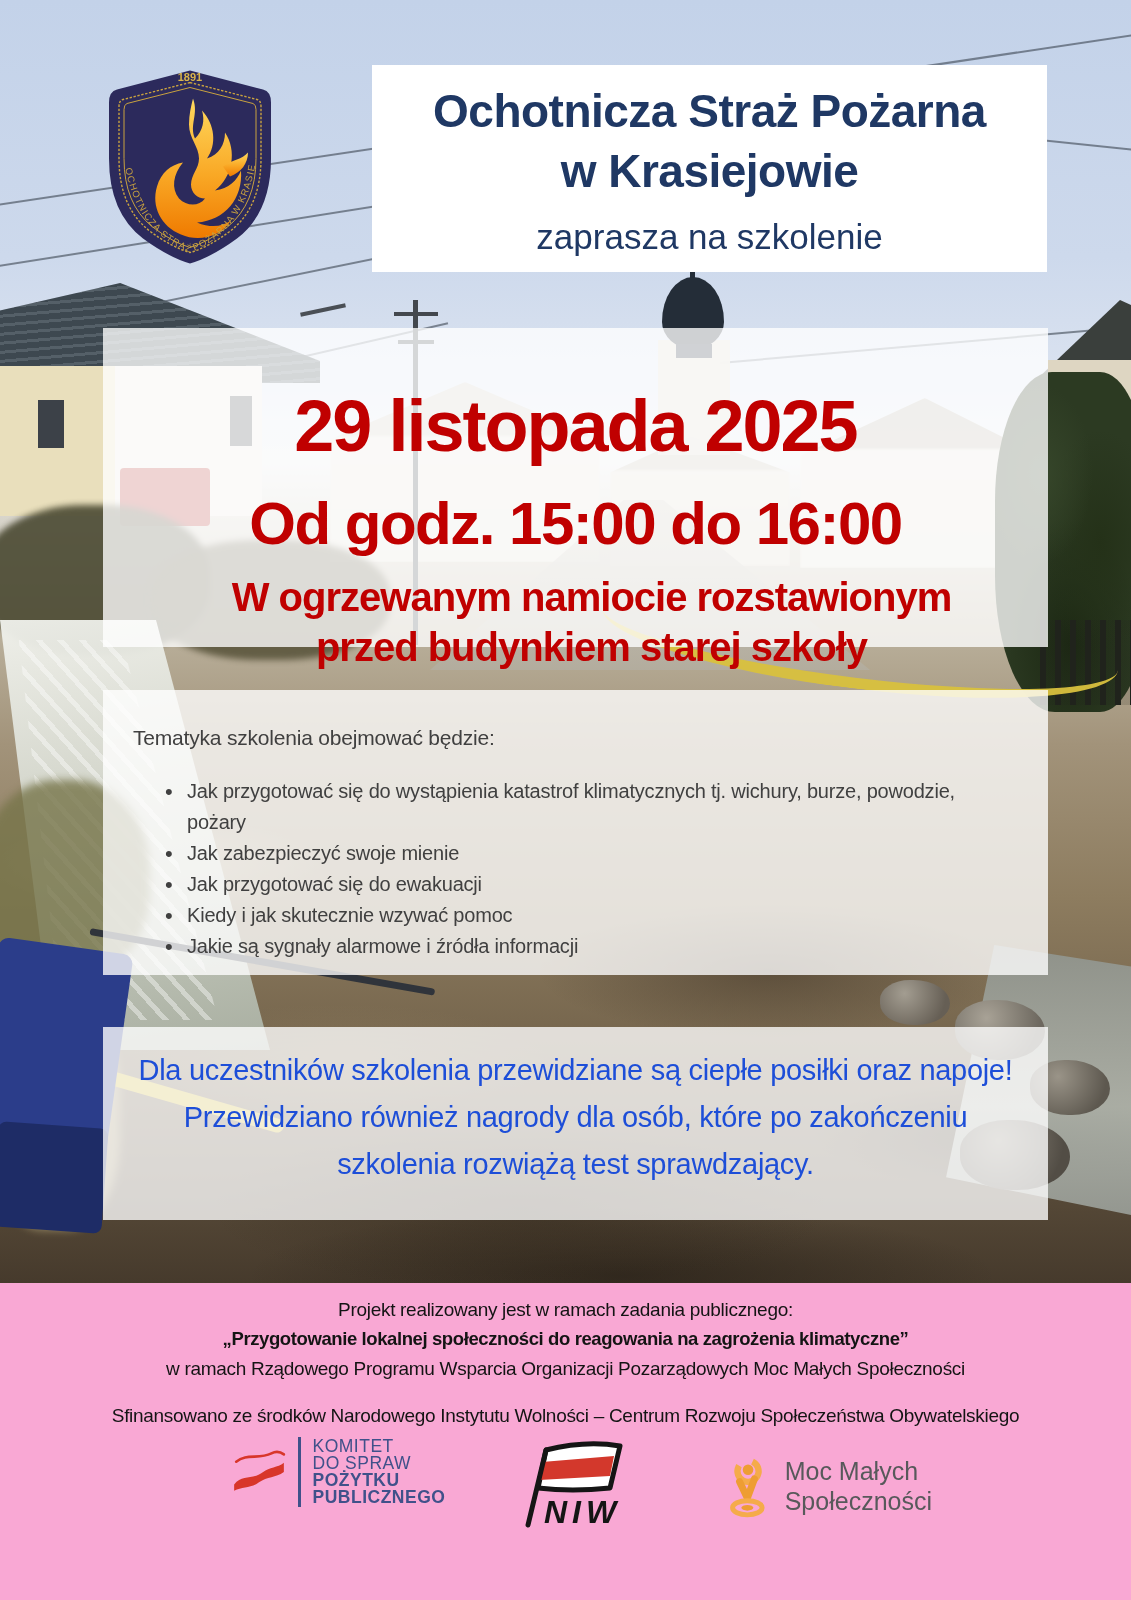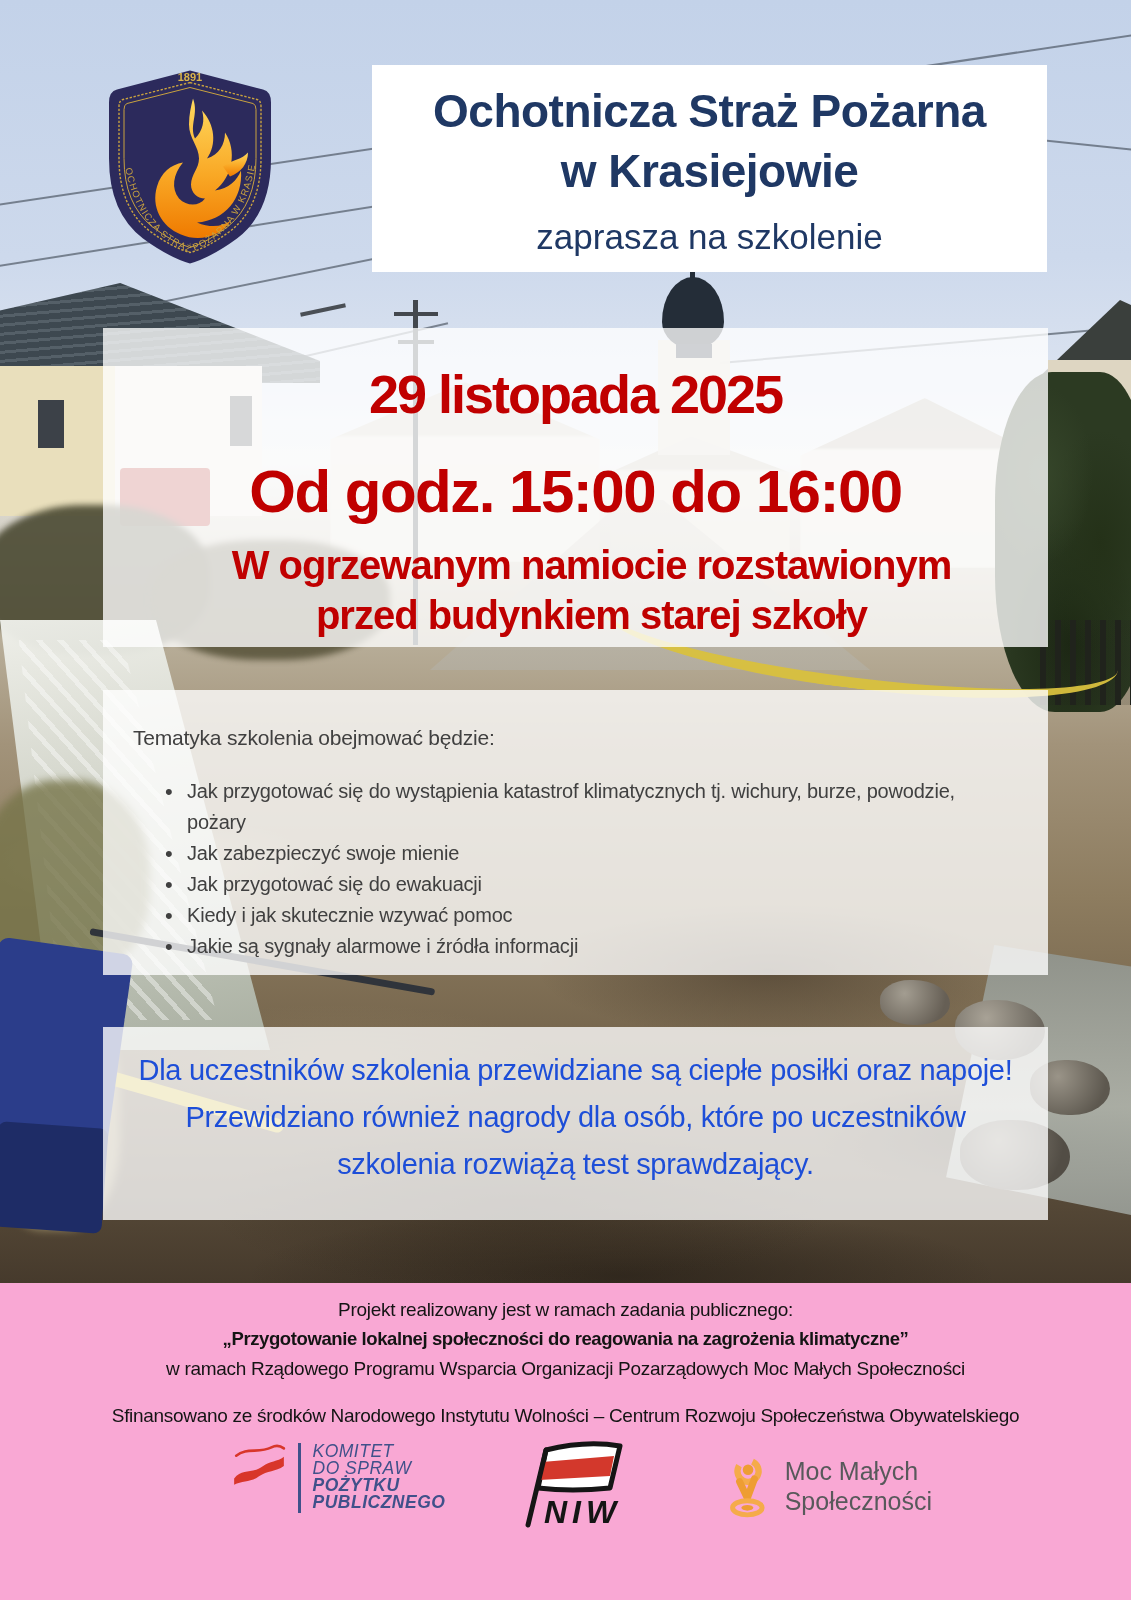--- a/index.html
+++ b/index.html
@@ -93,40 +93,40 @@
   
   .title-box{position:absolute;left:372px;top:65px;width:675px;height:207px;background:#ffffff;
     text-align:center;box-sizing:border-box;padding-top:20px;}
   .title-line{font-weight:bold;font-size:46px;line-height:52px;letter-spacing:-0.5px;}
   .title-line2{margin-top:8px;}
   .title-sub{font-size:35px;line-height:44px;margin-top:18px;}
 
   
   .ovl{position:absolute;left:103px;width:945px;background:rgba(255,255,255,.78);box-sizing:border-box;}
   .date-box{top:328px;height:319px;text-align:center;padding-top:12px;}
-  .date-line{font-weight:bold;font-size:54px;line-height:108px;letter-spacing:-2px;}
+  .date-line{font-weight:bold;font-size:72px;line-height:108px;letter-spacing:-2px;margin-top:32px;}
   .time-line{font-weight:bold;font-size:60px;line-height:84px;letter-spacing:-1.5px;margin-top:2px;}
   .venue-line{font-weight:bold;font-size:40px;line-height:50px;letter-spacing:-1px;padding-left:32px;}
   .venue-1{margin-top:6px;}
   .topics-box{top:690px;height:285px;padding:34px 40px 0 30px;color:#404040;}
   .topics-heading{font-size:21px;line-height:28px;letter-spacing:-0.2px;}
   .topics-list{list-style:none;margin:24px 0 0 0;padding:0 0 0 28px;}
   .topics-list li{position:relative;font-size:20px;line-height:31px;letter-spacing:-0.2px;padding-left:26px;}
   .topics-list li::before{content:"•";position:absolute;left:4px;top:0;font-size:22px;}
   .benefits-box{top:1027px;height:193px;text-align:center;padding-top:20px;}
   .benefit-line{font-size:29px;line-height:47px;letter-spacing:-0.3px;font-weight:500;}
 
   
   .footer{position:absolute;left:0;top:1283px;width:1131px;height:317px;background:#f9a8d4;
     text-align:center;color:#141414;box-sizing:border-box;padding-top:14px;}
   .f-line{font-size:19px;line-height:25px;letter-spacing:-0.3px;}
   .f-bold{font-weight:bold;font-size:18.5px;margin-top:4px;letter-spacing:-0.4px;}
   .f-fund1{margin-top:22px;}
   .f-fund2{margin-top:5px;}
-  .logo-komitet{position:absolute;left:230px;top:160px;width:230px;height:90px;display:flex;align-items:flex-start;text-align:left;font-style:italic;}
+  .logo-komitet{position:absolute;left:230px;top:144px;width:230px;height:90px;display:flex;align-items:center;text-align:left;}
   .komitet-bar{width:2.5px;height:70px;background:#40518a;margin:0 12px 0 10px;}
   .komitet-text{color:#40518a;font-size:17.5px;line-height:17px;letter-spacing:0.5px;}
   .komitet-text .kl{font-weight:500;}
   .komitet-text .kb{font-weight:bold;}
   .logo-niw{position:absolute;left:520px;top:152px;width:115px;height:100px;}
   .logo-moc{position:absolute;left:722px;top:155px;width:210px;height:95px;display:flex;align-items:center;text-align:left;}
   .moc-text{color:#58595b;font-size:25px;line-height:30px;margin-left:12px;}
 </style>
 </head>
 <body>
@@ -221,21 +221,21 @@
       <li>Jak przygotować się do wystąpienia katastrof klimatycznych tj. wichury, burze, powodzie, pożary</li>
       <li>Jak zabezpieczyć swoje mienie</li>
       <li>Jak przygotować się do ewakuacji</li>
       <li>Kiedy i jak skutecznie wzywać pomoc</li>
       <li>Jakie są sygnały alarmowe i źródła informacji</li>
     </ul>
   </div>
 
   <div class="ovl benefits-box" style="color:#1d4ed8;">
     <div class="benefit-line">Dla uczestników szkolenia przewidziane są ciepłe posiłki oraz napoje!</div>
-    <div class="benefit-line">Przewidziano również nagrody dla osób, które po uczestników</div>
+    <div class="benefit-line">Przewidziano również nagrody dla osób, które po zakończeniu</div>
     <div class="benefit-line">szkolenia rozwiążą test sprawdzający.</div>
   </div>
 
   <div class="footer">
     <div class="f-line">Projekt realizowany jest w ramach zadania publicznego:</div>
     <div class="f-line f-bold">„Przygotowanie lokalnej społeczności do reagowania na zagrożenia klimatyczne”</div>
     <div class="f-line f-fund2">w ramach Rządowego Programu Wsparcia Organizacji Pozarządowych Moc Małych Społeczności</div>
     <div class="f-line f-fund1">Sfinansowano ze środków Narodowego Instytutu Wolności – Centrum Rozwoju Społeczeństwa Obywatelskiego</div>
 
     <div class="logo-komitet">

